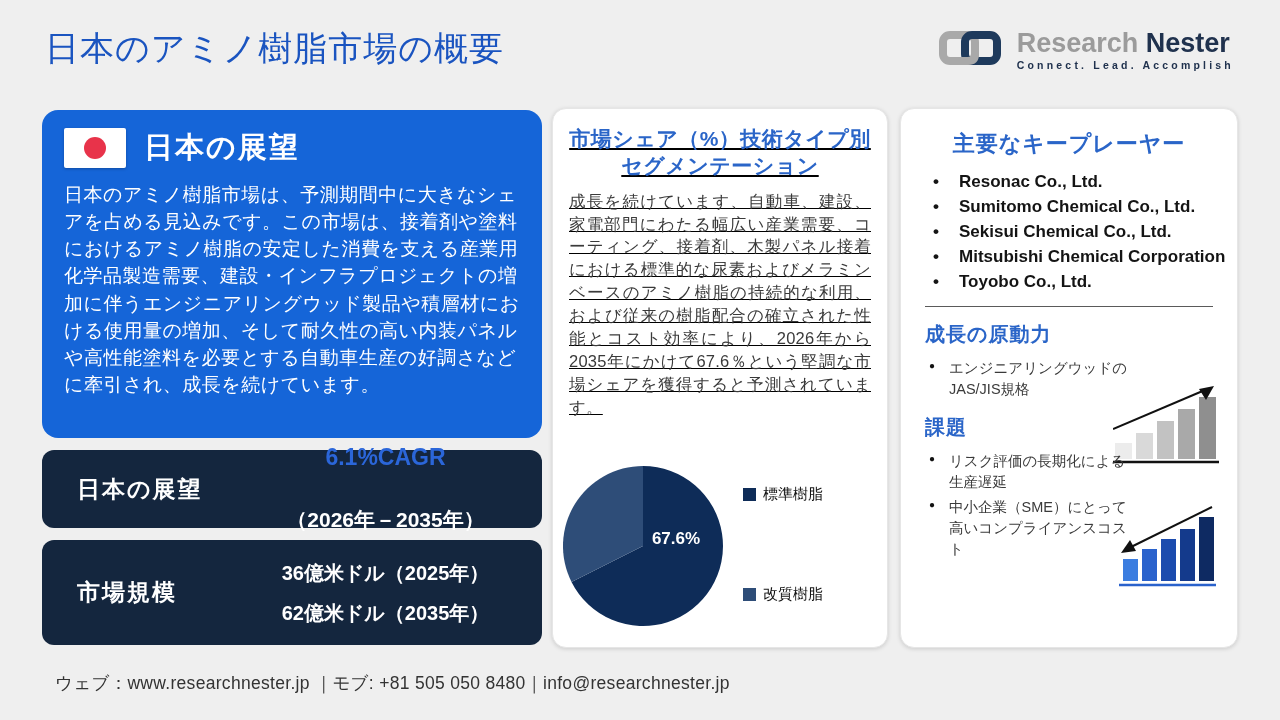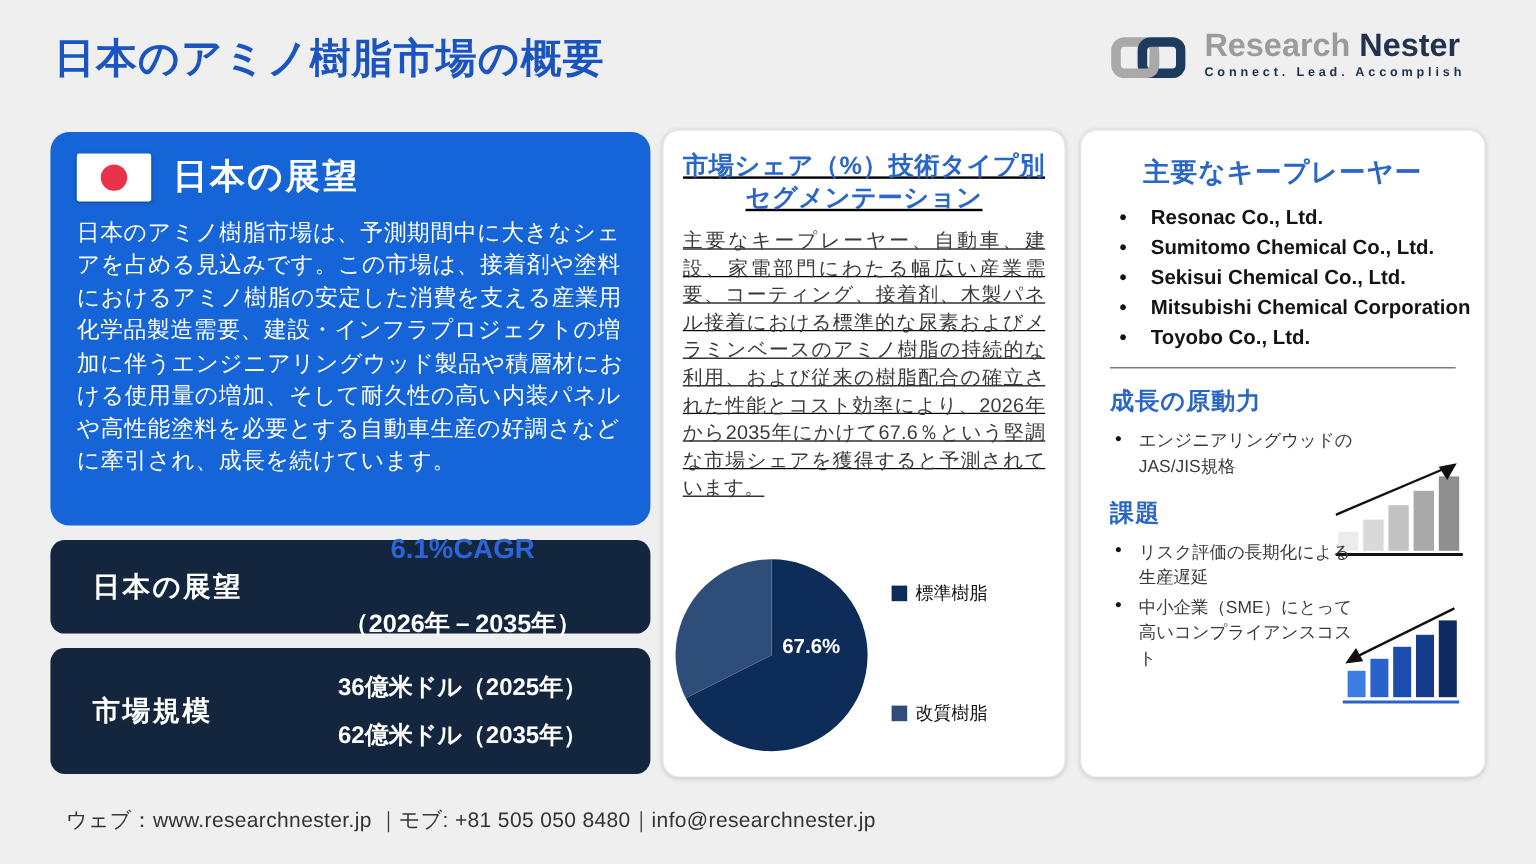--- a/index.html
+++ b/index.html
@@ -6,23 +6,23 @@
   html,body { width:1280px; height:720px; }
   body {
     font-family:"Liberation Sans","DejaVu Sans",sans-serif;
     background:#efefef; position:relative; overflow:hidden;
   }
   .stage { position:absolute; inset:0; width:1280px; height:720px; }
 
   
   .page-title {
     position:absolute; left:45px; top:26px;
-    font-size:34px; font-weight:bold; color:#1a54c0; letter-spacing:1px;
-  }
-  .logo { position:absolute; top:24px; right:59px; display:flex; align-items:flex-start; gap:16px; }
+    font-size:34px; font-weight:normal; color:#1a54c0; letter-spacing:1px;
+  }
+  .logo { position:absolute; top:24px; right:46px; display:flex; align-items:center; gap:16px; }
   .logo-text { display:flex; flex-direction:column; }
   .logo-brand { font-size:27px; font-weight:bold; line-height:1.05; }
   .logo-brand .b1 { color:#9b9b9b; }
   .logo-brand .b2 { color:#20324e; }
   .logo-tagline { font-size:10.5px; font-weight:bold; color:#20324e; letter-spacing:3.2px; margin-top:2px; }
 
   
   .outlook-card {
     position:absolute; left:42px; top:110px; width:500px; height:328px;
     background:#1565d8; border-radius:16px; padding:18px 22px 14px 22px; color:#fff;
@@ -145,21 +145,21 @@
   <div class="stat-card stat-size">
     <div class="stat-label">市場規模</div>
     <div class="stat-right">
       <div class="size-line">36億米ドル（2025年）</div>
       <div class="size-line">62億米ドル（2035年）</div>
     </div>
   </div>
 
   <div class="card card-mid">
     <div class="mid-heading">市場シェア（%）技術タイプ別セグメンテーション</div>
-    <div class="mid-body">主要なキープレーヤー、自動車、建設、家電部門にわたる幅広い産業需要、コーティング、接着剤、木製パネル接着における標準的な尿素およびメラミンベースのアミノ樹脂の持続的な利用、および従来の樹脂配合の確立された性能とコスト効率により、2026年から2035年にかけて67.6％という堅調な市場シェアを獲得すると予測されています。</div>
+    <div class="mid-body">成長を続けています、自動車、建設、家電部門にわたる幅広い産業需要、コーティング、接着剤、木製パネル接着における標準的な尿素およびメラミンベースのアミノ樹脂の持続的な利用、および従来の樹脂配合の確立された性能とコスト効率により、2026年から2035年にかけて67.6％という堅調な市場シェアを獲得すると予測されています。</div>
 
     <div class="pie-wrap">
       <svg width="164" height="164" viewBox="0 0 164 164">
         <path d="M82,82 L82,2 A80,80 0 1 1 10.5,117.9 Z" fill="#0e2c58"></path>
         <path d="M82,82 L10.5,117.9 A80,80 0 0 1 82,2 Z" fill="#2e4d78"></path>
         <text x="115" y="80" text-anchor="middle" fill="#ffffff" font-size="17" font-weight="bold" font-family="Liberation Sans, DejaVu Sans, sans-serif">67.6%</text>
       </svg>
     </div>
 
     <div class="legend legend-1 legend-item">

